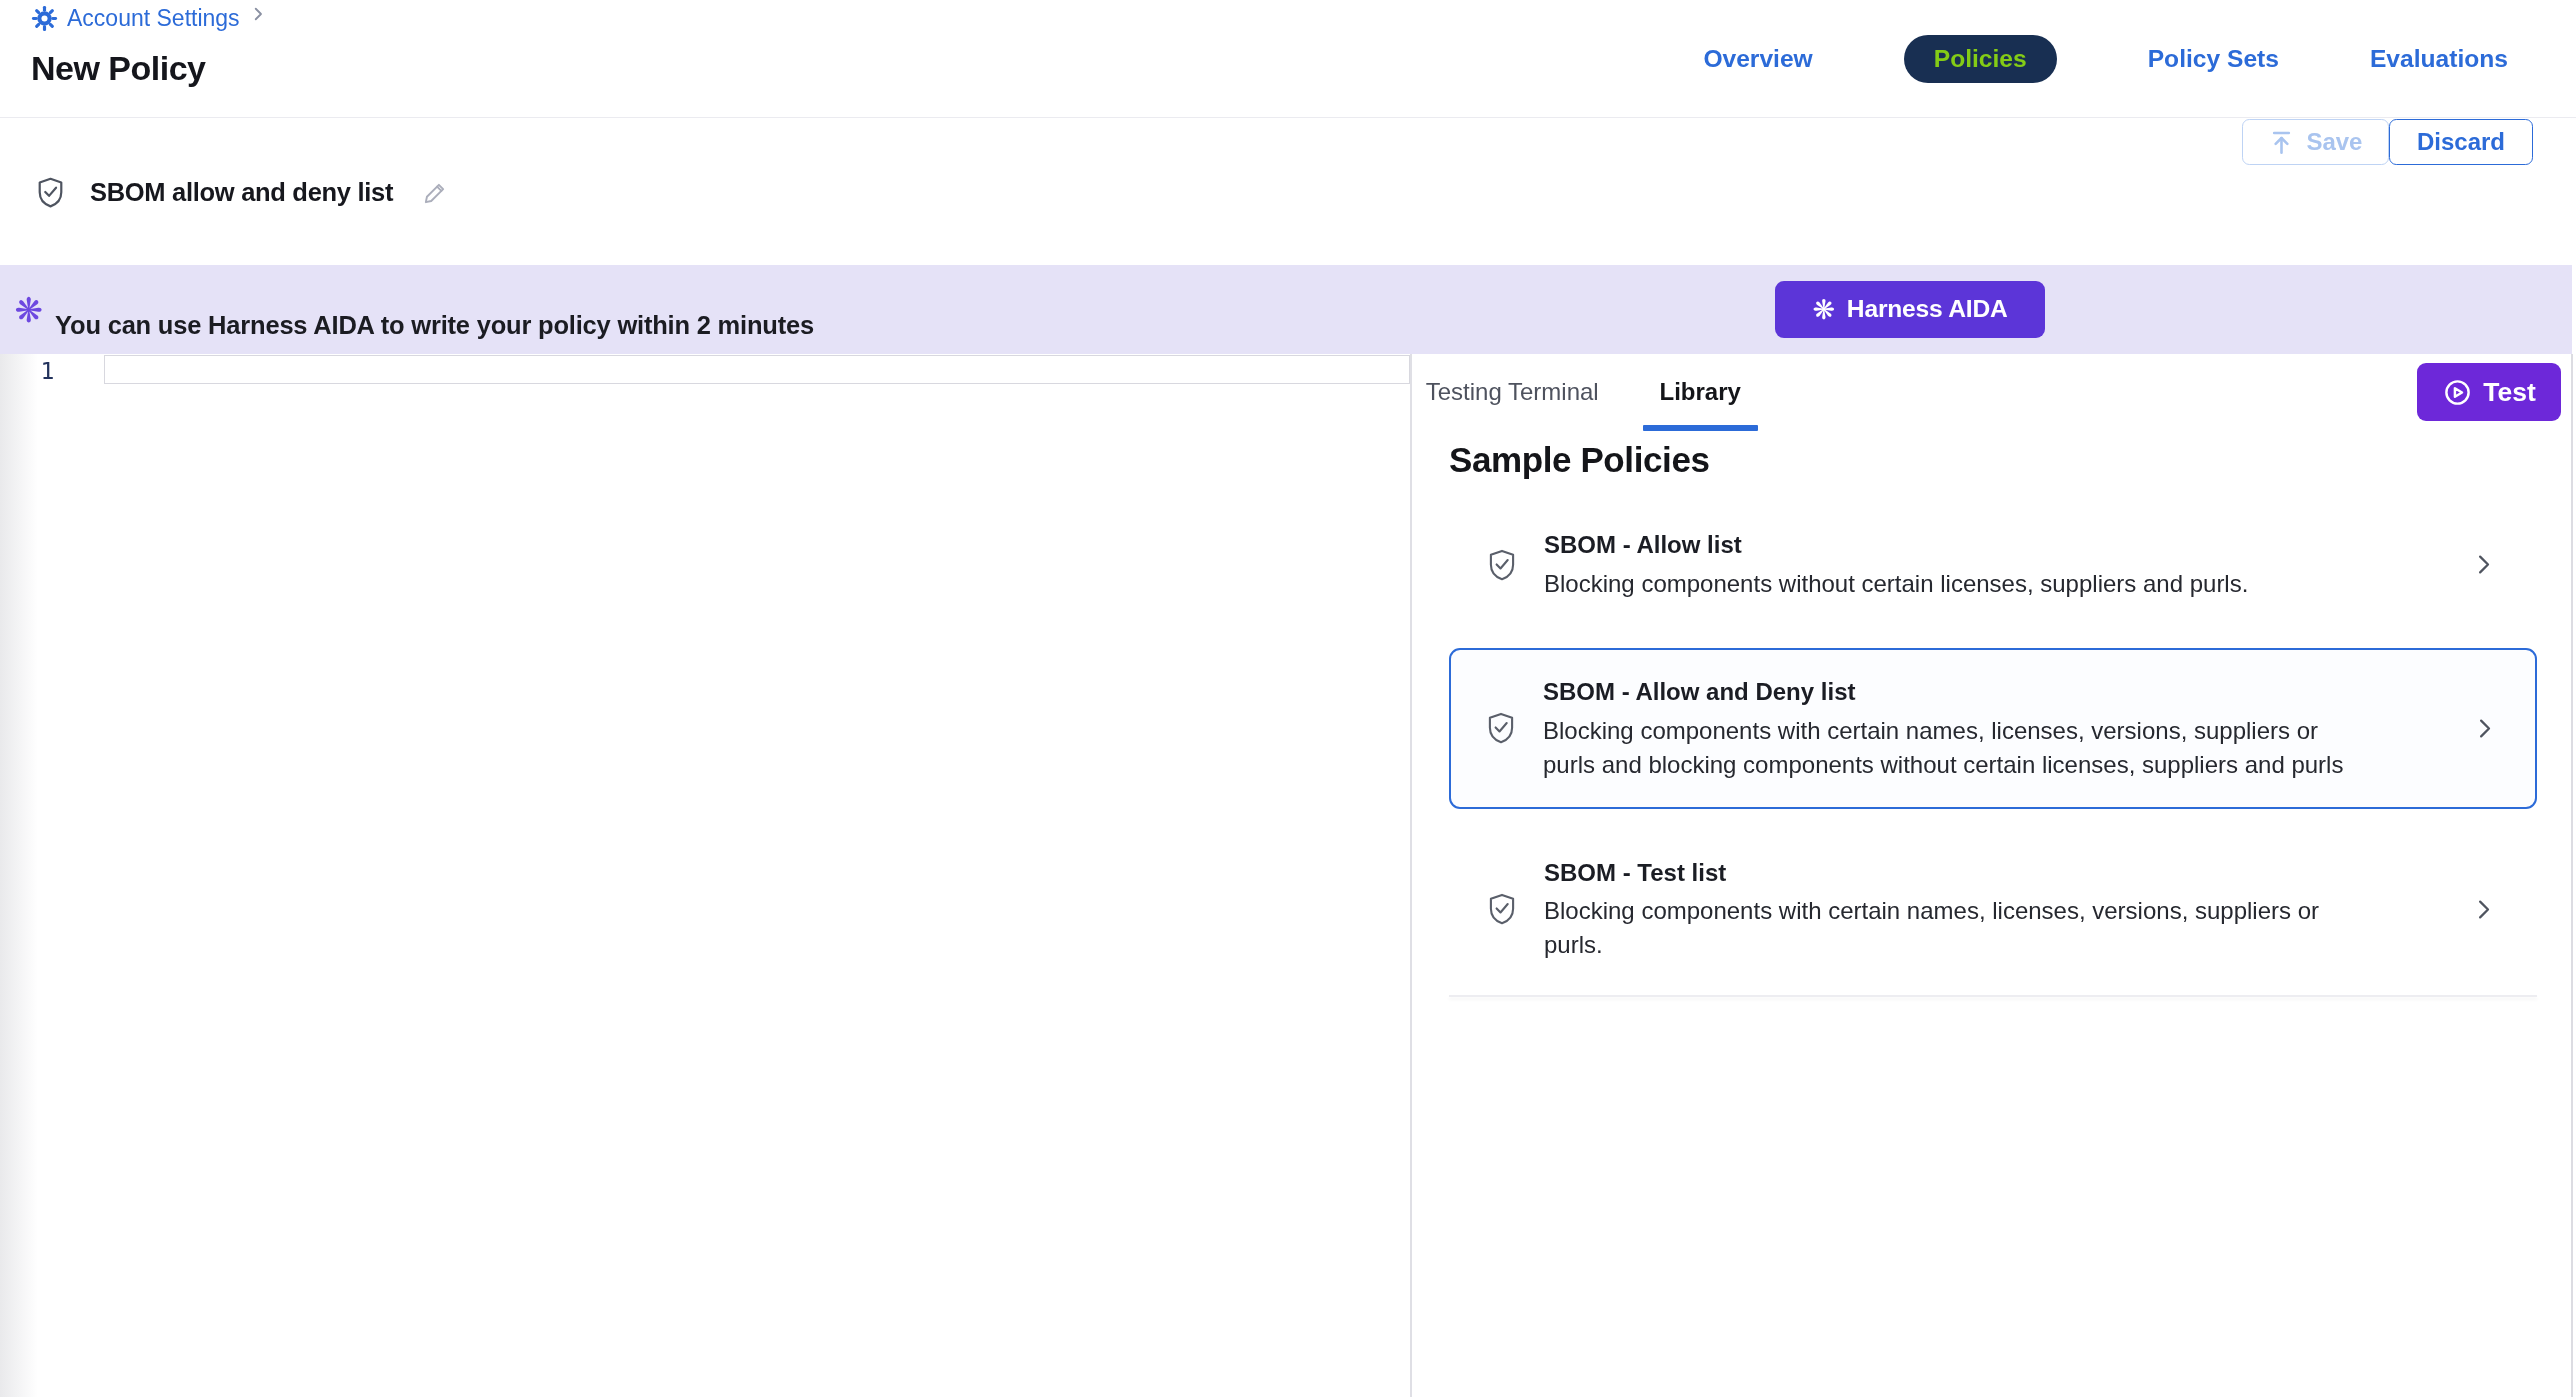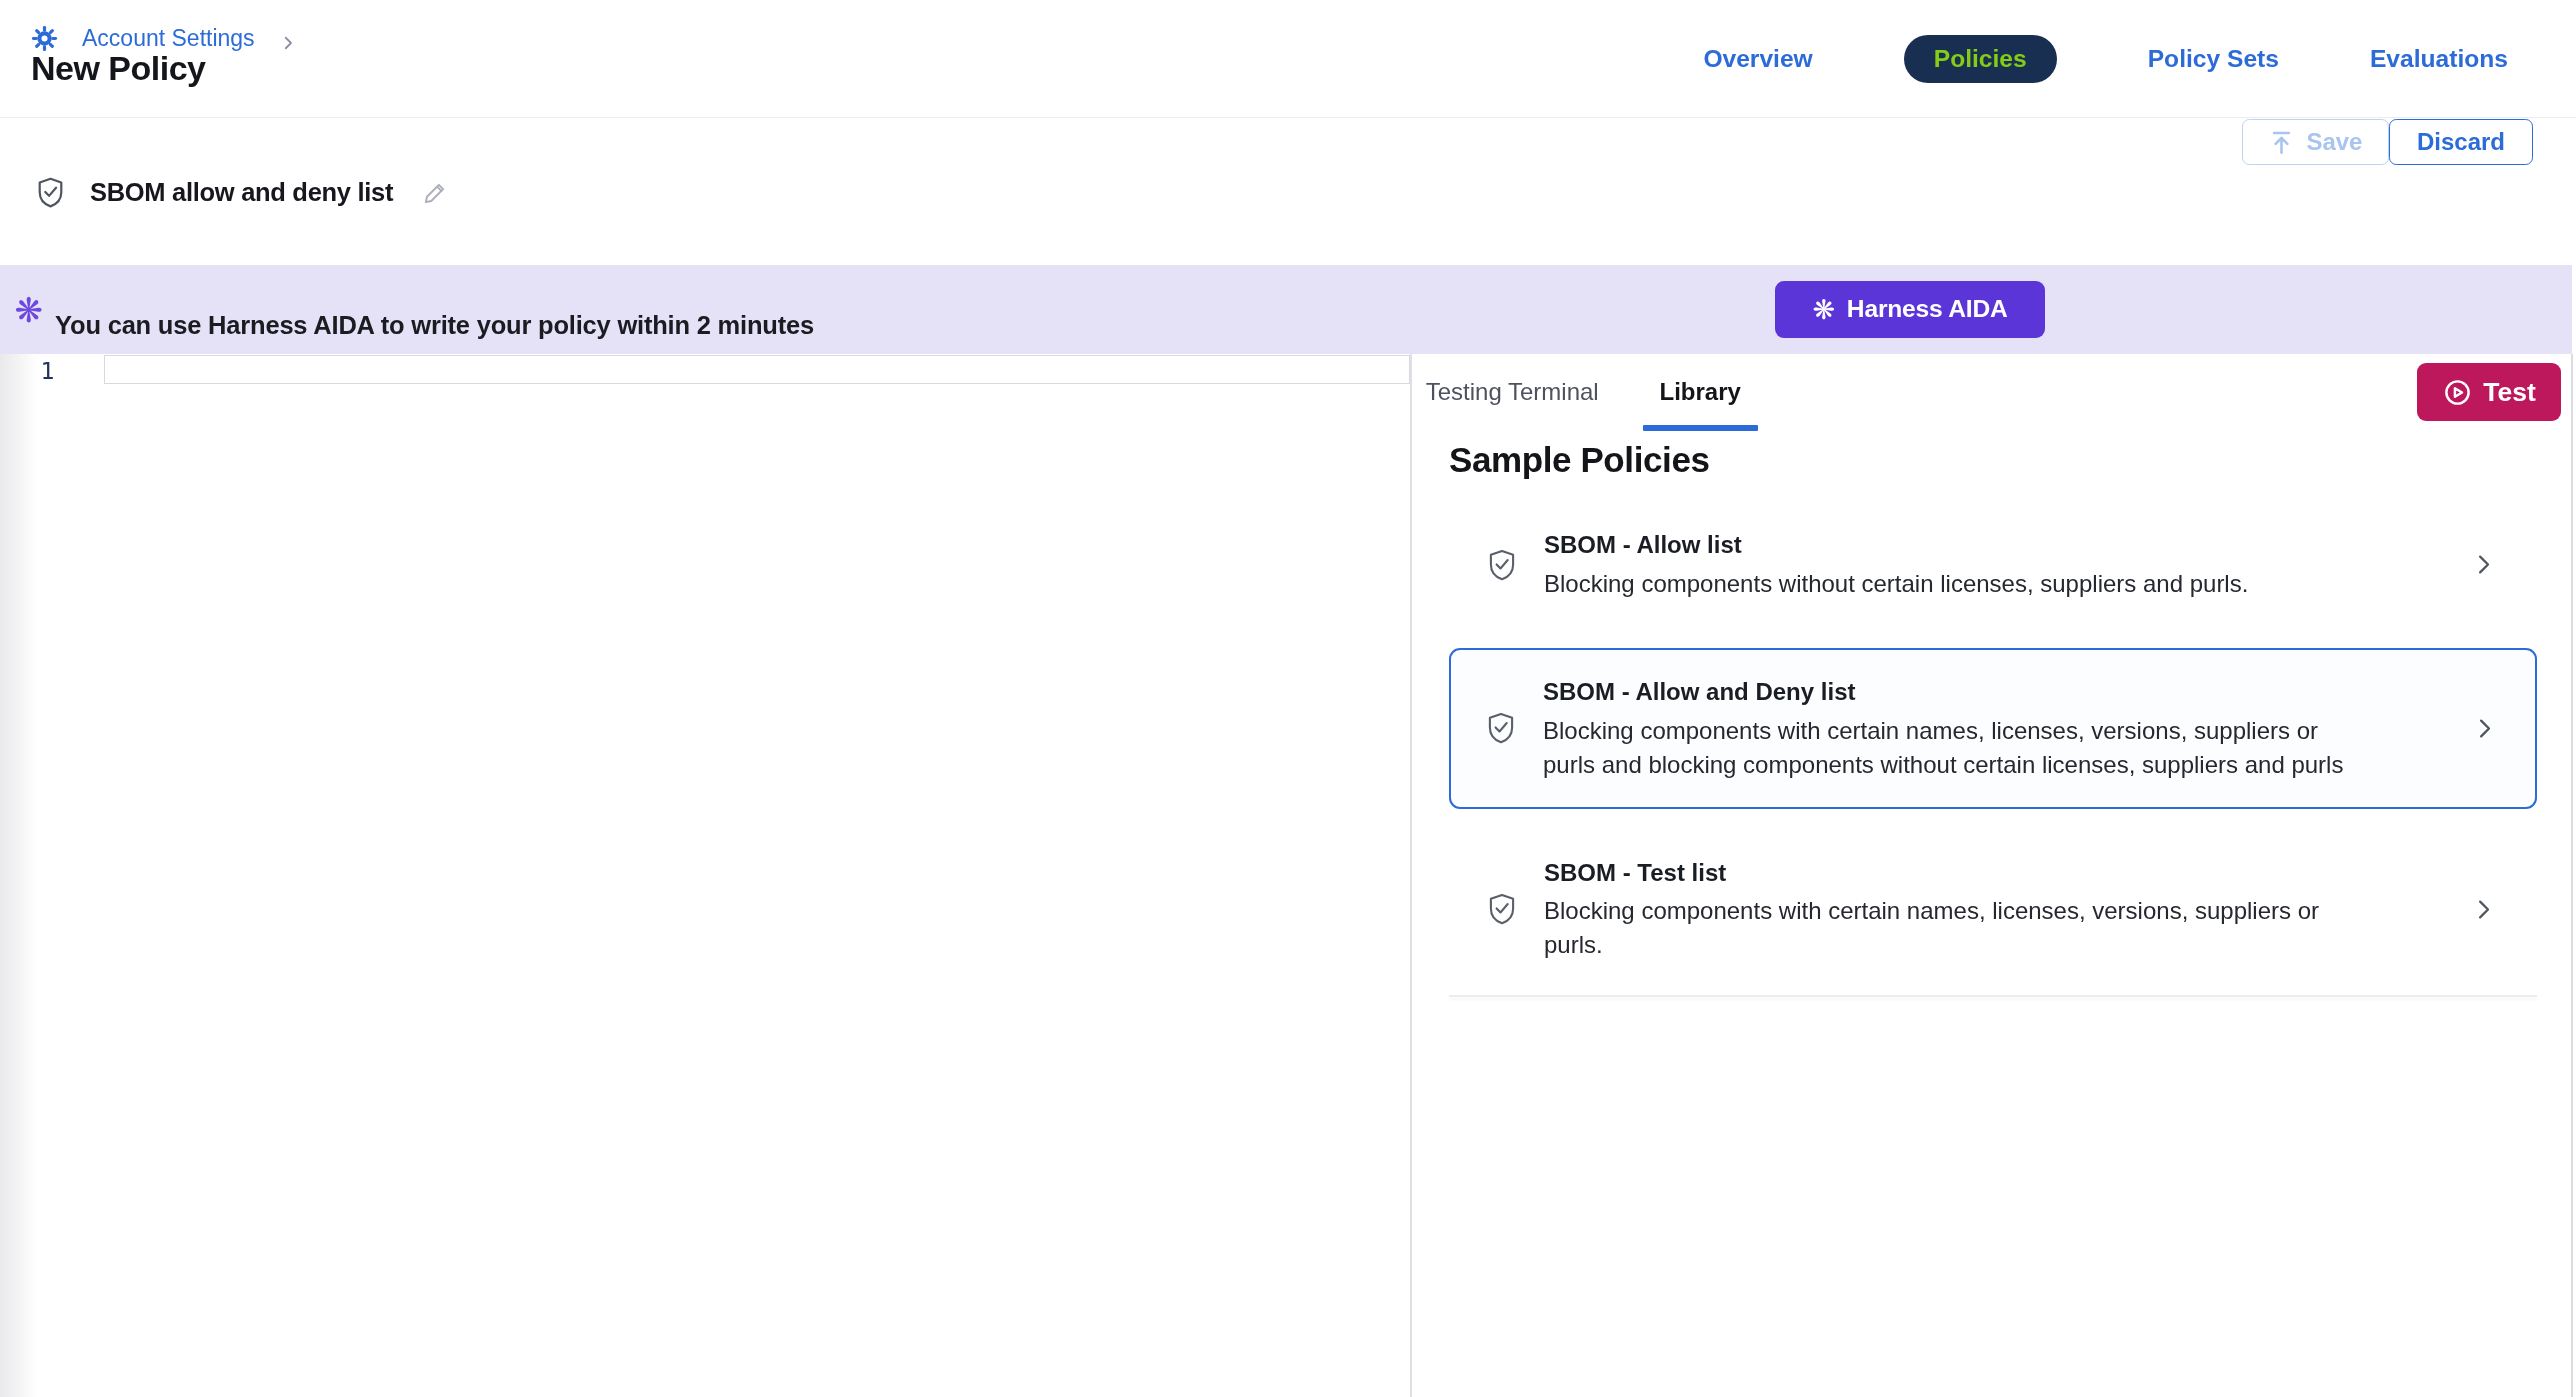--- a/index.html
+++ b/index.html
@@ -2,21 +2,21 @@
 <html style="font-size:14.6px"><head>
 <meta charset="utf-8">
 <style>
   * { margin:0; padding:0; box-sizing:border-box; }
   html,body { width:2576px; height:1397px; overflow:hidden; background:#fff;
     font-family:"Liberation Sans","DejaVu Sans",sans-serif; color:#17181e; }
 
   
   .header { position:absolute; left:0; top:0; width:2576px; height:118px; background:#fff;
     border-bottom:0.9px solid #ebebf0; }
-  .breadcrumb { position:absolute; left:31px; top:25px; display:flex; align-items:flex-end; gap:24px; }
+  .breadcrumb { position:absolute; left:31px; top:5px; display:flex; align-items:flex-start; gap:9px; }
   .crumb-link { color:#2c6bd8; font-size:23px; font-weight:500; text-decoration:none; cursor:pointer; }
   .crumb-sep svg { display:block; }
   .page-title { position:absolute; left:31px; top:49px; font-size:34px; font-weight:700;
     color:#15161c; letter-spacing:-0.5px; }
   .nav { position:absolute; right:68px; top:0; height:118px; display:flex; align-items:center; gap:51px; }
   .nav-item { color:#2c6bd8; font-size:24.6px; font-weight:600; cursor:pointer; white-space:nowrap;margin-left:40px; }
   .nav-item.active { background:#182f52; color:#84cc16; padding:10px 30px; border-radius:911px; }
 
   
   .toolbar { position:absolute; left:0; top:119px; width:2576px; height:146px; background:#fff; }
@@ -55,21 +55,21 @@
   .right-line { position:absolute; left:2571px; top:0; bottom:0; width:1.8px; background:#dcdce2; }
 
   
   .panel { position:absolute; left:1412px; top:0; bottom:0; width:1160px; background:#fff;border-radius:19px; }
   .panel-tabs { display:flex; gap:44px; padding:24px 0 0 13.7px; align-items:flex-start; }
   .tab { font-size:24px; line-height:27px; cursor:pointer; }
   .tab-inactive { color:#4e525e; font-weight:500; }
   .tab-active-wrap { display:flex; flex-direction:column; align-items:center; }
   .tab-active { color:#141519; font-weight:700; }
   .tab-underline { margin-top:20px; height:5.5px; width:115px; background:#2c6bd8; border-radius:0.9px; }
-  .btn-test { position:absolute; top:9px; right:11px; width:144px; height:58px; background:#be185d;
+  .btn-test { position:absolute; top:9px; right:11px; width:144px; height:58px; background:#6d28d9;
     border:none; border-radius:9px; color:#fff; font-weight:700; font-size:26.5px;
     display:flex; align-items:center; justify-content:center; gap:10px; cursor:pointer;
     font-family:inherit; }
   .panel-body { padding:0 35px 0 37px; }
   .section-title { margin-top:10px; font-size:35px; font-weight:700; color:#141519;
     line-height:38px; letter-spacing:-0.4px; }
   .filters { margin-top:24.6px; display:flex; gap:28px; }
   .search-box { flex:1; height:57px; border:1.8px solid #dadae1; border-radius:9px; background:#fff;
     display:flex; align-items:center; gap:13.7px; padding:0 18px; }
   .search-box input { border:none; outline:none; flex:1; font-size:24px; color:#1c1e26;

